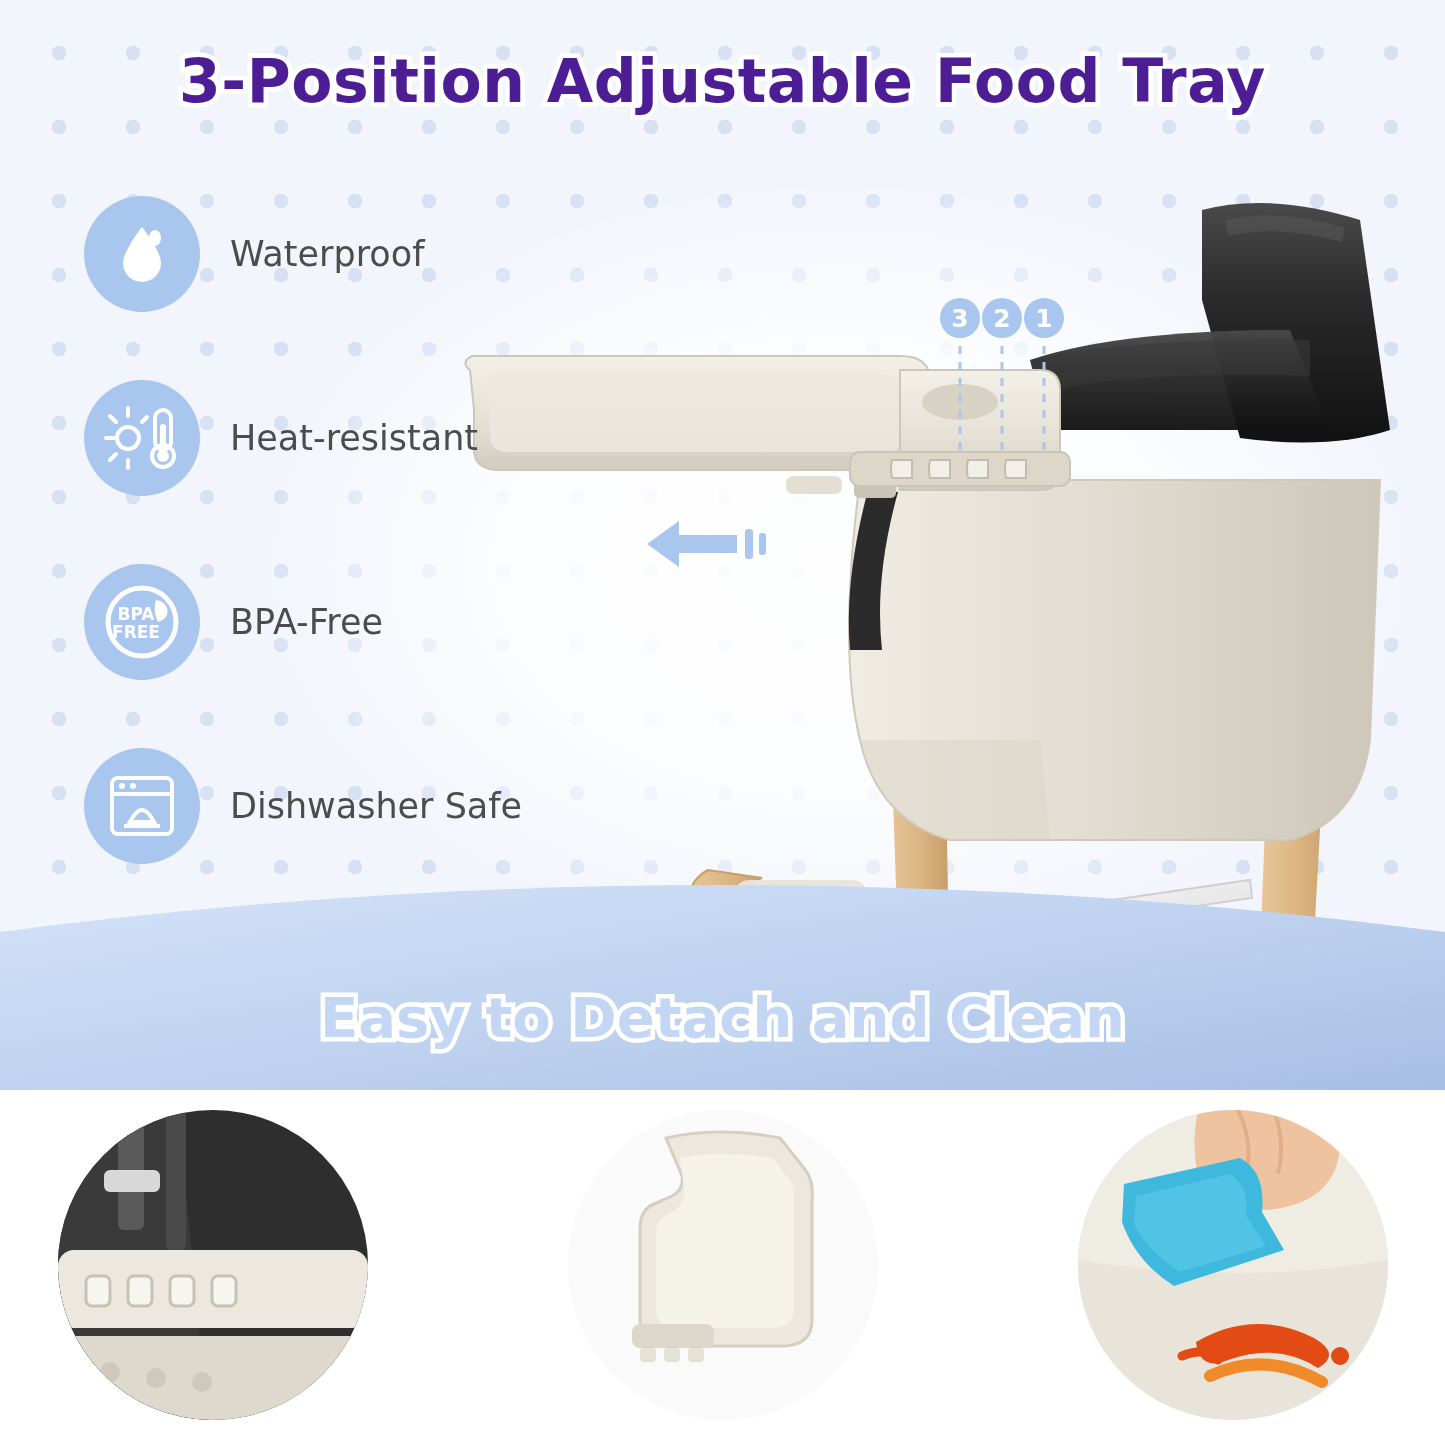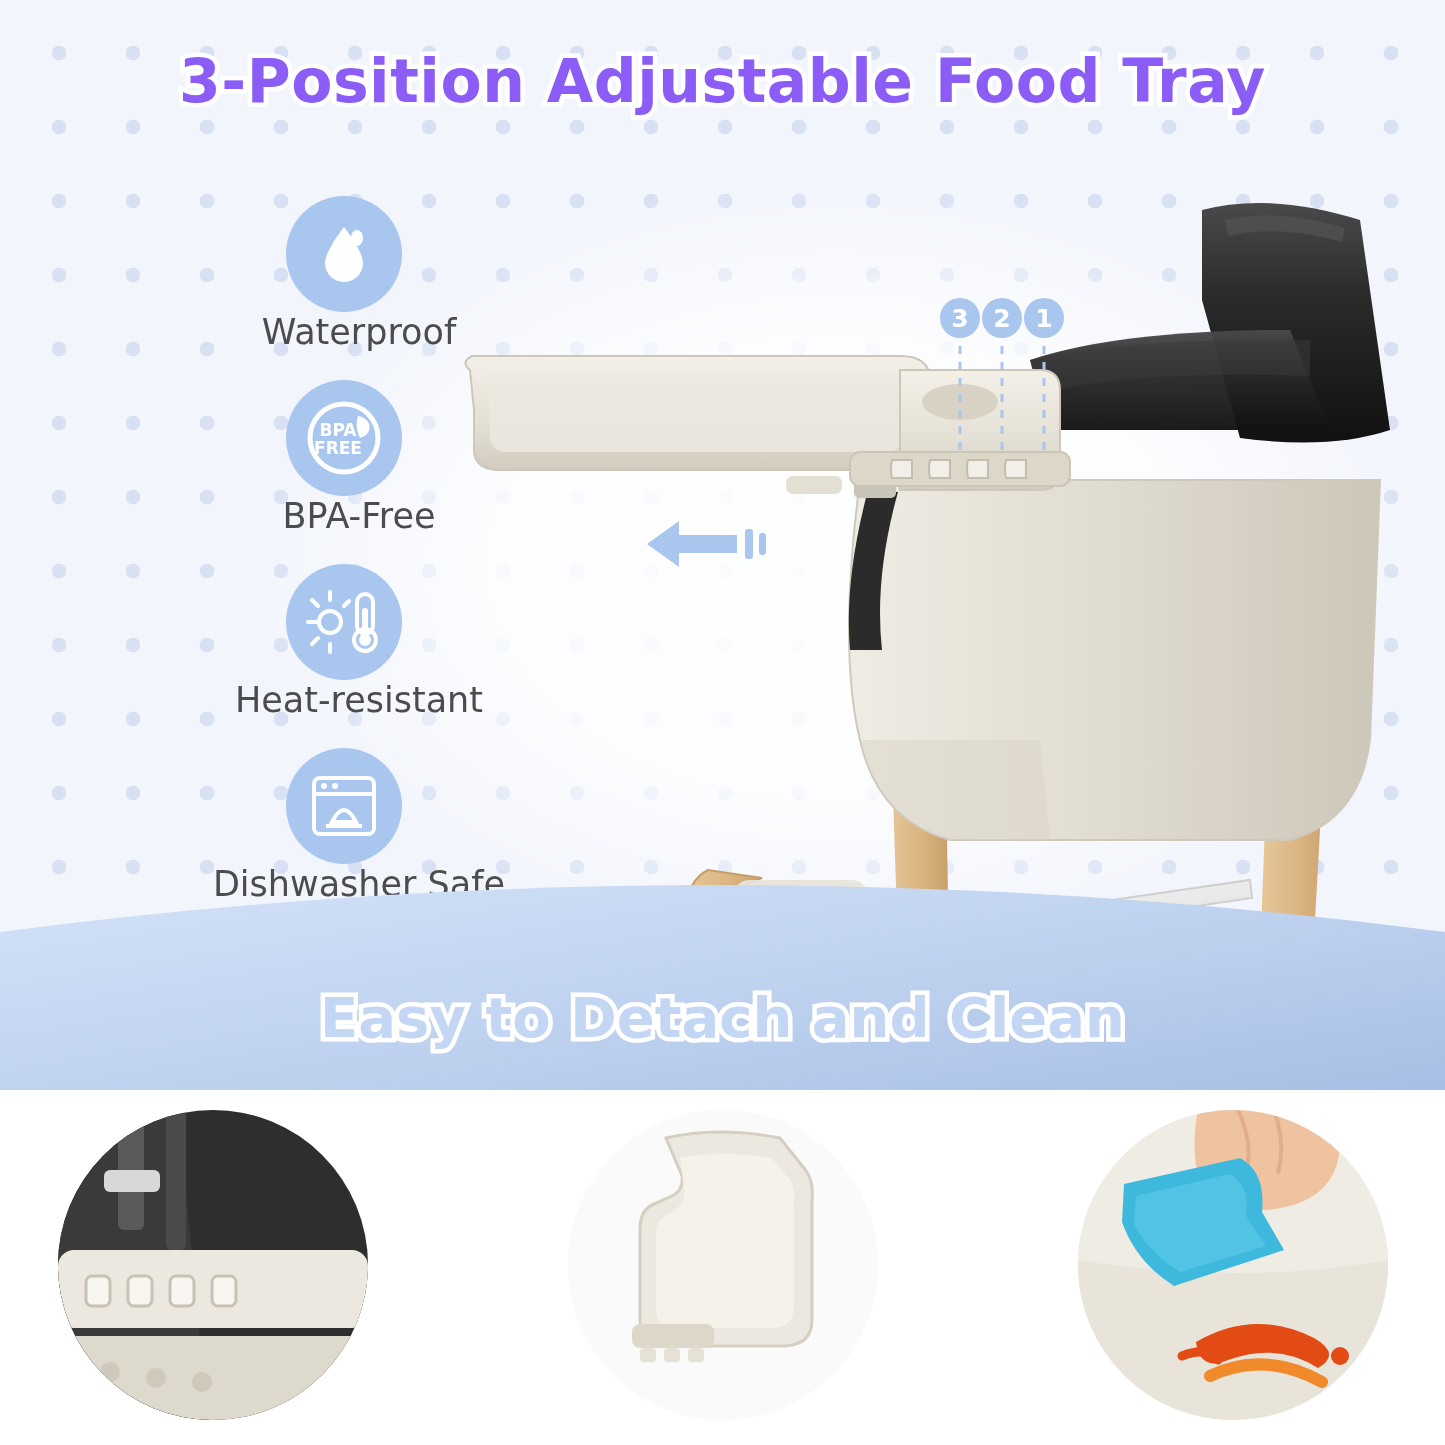--- a/index.html
+++ b/index.html
@@ -35,39 +35,38 @@
   }
 
   
   #title {
     position: absolute;
     left: 0; top: 46px; width: 1445px;
     text-align: center;
     font-family: "DejaVu Sans", sans-serif;
     font-size: 60px;
     font-weight: bold;
-    color: #8b5cf6;
+    color: #4c1d95;
     letter-spacing: .5px;
     -webkit-text-stroke: 9px #ffffff;
     paint-order: stroke fill;
     white-space: nowrap;
   }
 
   
   #features {
     position: absolute;
     left: 84px; top: 196px;
     width: 520px;
   }
   .feature {
     display: flex;
     align-items: center;
     height: 116px;
     margin-bottom: 68px;
-    flex-direction: column;
   }
   .feature:last-child { margin-bottom: 0; align-items: center; }
   .fic {
     width: 116px; height: 116px; border-radius: 50%;
     background: #a9c6ee;
     display: flex; align-items: center; justify-content: center;
     flex: 0 0 116px;
     position: relative;
   }
   .flabel {
@@ -238,32 +237,20 @@
   <div id="features">
 
     <div class="feature">
       <div class="fic">
         <svg width="74" height="74" viewBox="0 0 74 74">
           <path d="M37 10 C37 10 18 34 18 46 a19 19 0 0 0 38 0 C56 34 37 10 37 10 Z" fill="#ffffff"></path>
           <ellipse cx="50" cy="21" rx="6" ry="8" fill="#ffffff"></ellipse>
         </svg>
       </div>
       <div class="flabel">Waterproof</div>
-    </div>
-
-    <div class="feature">
-      <div class="fic">
-        <svg width="92" height="92" viewBox="0 0 92 92">
-          <circle cx="46" cy="46" r="34" fill="none" stroke="#ffffff" stroke-width="5"></circle>
-          <text x="40" y="44" font-family="DejaVu Sans, sans-serif" font-size="17" font-weight="bold" fill="#ffffff" text-anchor="middle">BPA</text>
-          <text x="40" y="62" font-family="DejaVu Sans, sans-serif" font-size="17" font-weight="bold" fill="#ffffff" text-anchor="middle">FREE</text>
-          <path d="M60 24 C74 26 76 42 62 46 C58 38 58 30 60 24 Z" fill="#ffffff"></path>
-        </svg>
-      </div>
-      <div class="flabel">BPA-Free</div>
     </div>
 
     <div class="feature">
       <div class="fic">
         <svg width="80" height="80" viewBox="0 0 80 80">
           <g stroke="#ffffff" stroke-width="4" stroke-linecap="round">
             <line x1="26" y1="18" x2="26" y2="10"></line>
             <line x1="12" y1="40" x2="4" y2="40"></line>
             <line x1="14" y1="24" x2="8" y2="18"></line>
             <line x1="14" y1="56" x2="8" y2="62"></line>
@@ -271,20 +258,32 @@
             <line x1="40" y1="24" x2="45" y2="19"></line>
           </g>
           <circle cx="26" cy="40" r="11" fill="none" stroke="#ffffff" stroke-width="4"></circle>
           <rect x="53" y="12" width="16" height="40" rx="8" fill="none" stroke="#ffffff" stroke-width="4"></rect>
           <circle cx="61" cy="58" r="11" fill="none" stroke="#ffffff" stroke-width="4"></circle>
           <rect x="58" y="26" width="6" height="30" rx="3" fill="#ffffff"></rect>
           <circle cx="61" cy="58" r="6" fill="#ffffff"></circle>
         </svg>
       </div>
       <div class="flabel">Heat-resistant</div>
+    </div>
+
+    <div class="feature">
+      <div class="fic">
+        <svg width="92" height="92" viewBox="0 0 92 92">
+          <circle cx="46" cy="46" r="34" fill="none" stroke="#ffffff" stroke-width="5"></circle>
+          <text x="40" y="44" font-family="DejaVu Sans, sans-serif" font-size="17" font-weight="bold" fill="#ffffff" text-anchor="middle">BPA</text>
+          <text x="40" y="62" font-family="DejaVu Sans, sans-serif" font-size="17" font-weight="bold" fill="#ffffff" text-anchor="middle">FREE</text>
+          <path d="M60 24 C74 26 76 42 62 46 C58 38 58 30 60 24 Z" fill="#ffffff"></path>
+        </svg>
+      </div>
+      <div class="flabel">BPA-Free</div>
     </div>
 
     <div class="feature">
       <div class="fic">
         <svg width="80" height="80" viewBox="0 0 80 80">
           <rect x="10" y="12" width="60" height="56" rx="6" fill="none" stroke="#ffffff" stroke-width="4"></rect>
           <line x1="10" y1="28" x2="70" y2="28" stroke="#ffffff" stroke-width="4"></line>
           <circle cx="20" cy="20" r="3" fill="#ffffff"></circle>
           <circle cx="31" cy="20" r="3" fill="#ffffff"></circle>
           <path d="M28 56 Q40 32 52 56 Z" fill="none" stroke="#ffffff" stroke-width="4"></path>

